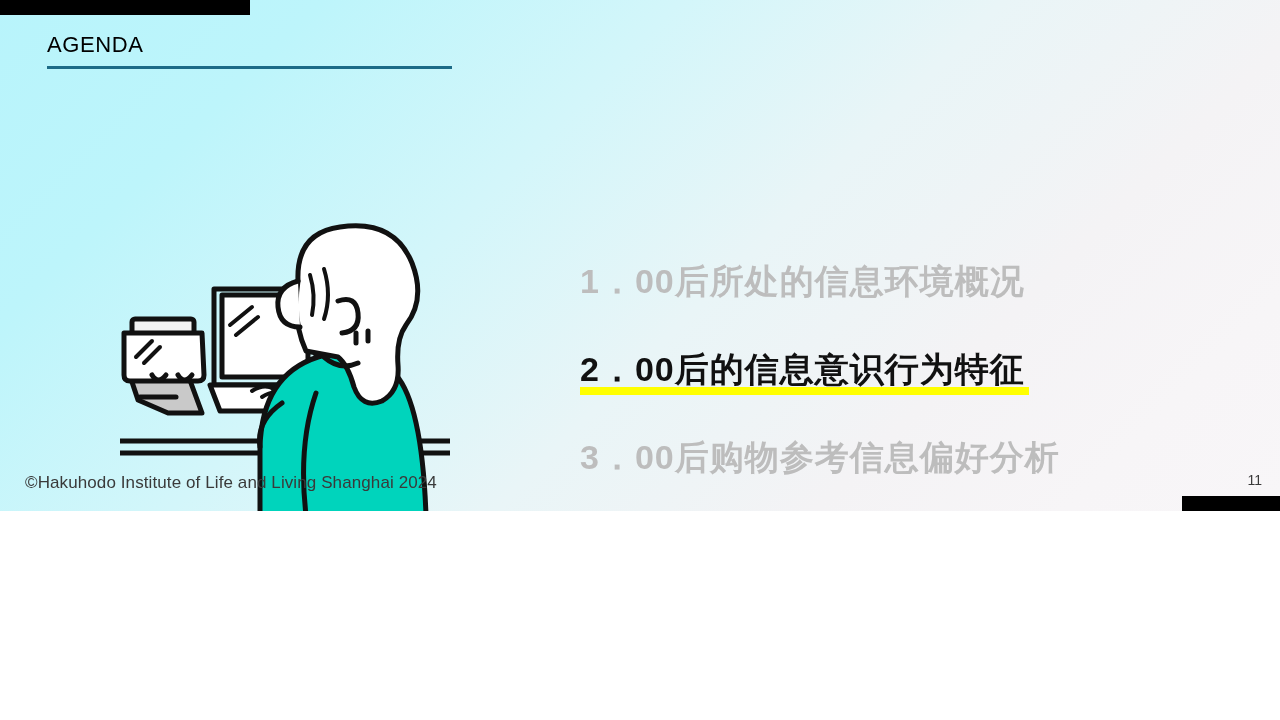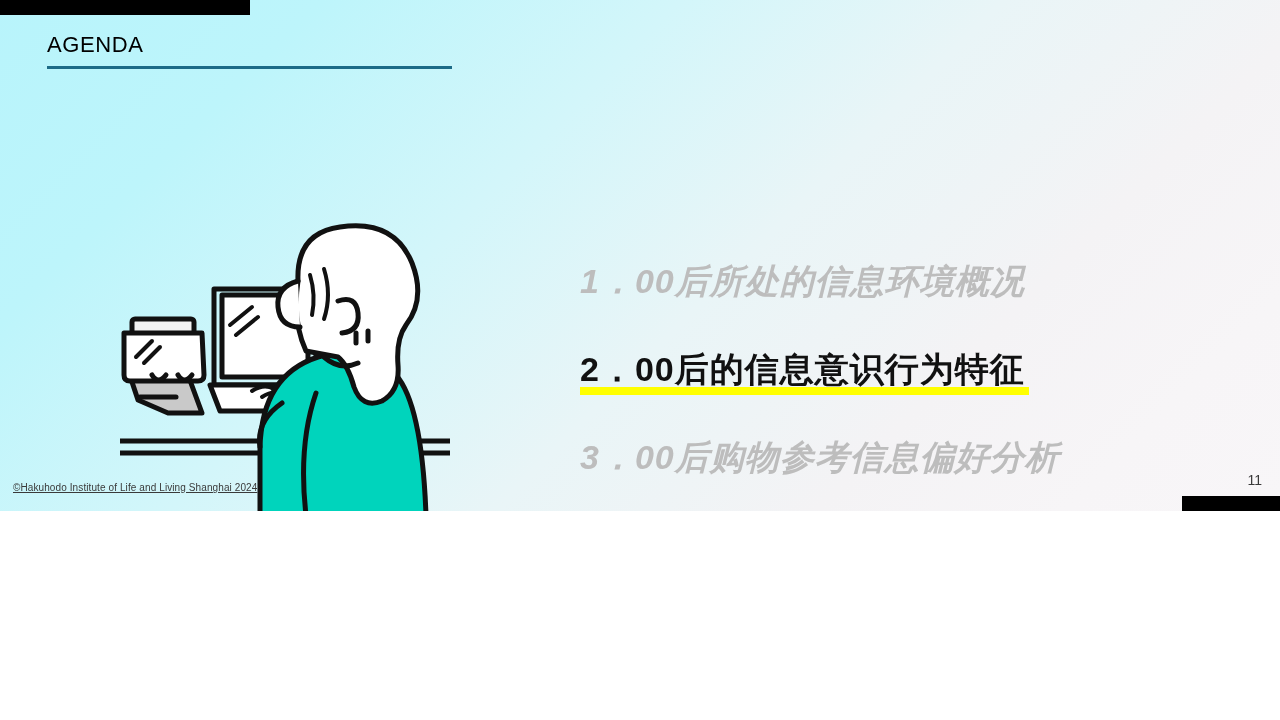--- a/index.html
+++ b/index.html
@@ -79,43 +79,42 @@
   .agenda-item {
     position: relative;
     font-size: 34px;
     font-weight: bold;
     line-height: 52px;
     white-space: nowrap;
     letter-spacing: 1px;
     margin-bottom: 36px;
   }
   .agenda-item:last-child { margin-bottom: 4px; }
-  .agenda-item.inactive { color: #bdbdbd; font-style: italic; }
+  .agenda-item.inactive { color: #bdbdbd; }
   .agenda-item.active { color: #111111; }
   .agenda-item.active .hl-text {
     position: relative;
     display: inline-block;
     background-image: linear-gradient(#ffff00, #ffff00);
     background-repeat: no-repeat;
     background-size: 100% 9px;
     background-position: 0 44px;
     padding-right: 4px;
     text-align: center;
   }
 
   
   .footer-copyright {
     position: absolute;
-    left: 13px;
+    left: 25px;
     bottom: 18px;
-    font-size: 10px;
+    font-size: 17px;
     color: #3a3a3a;
     letter-spacing: 0.1px;
     white-space: nowrap;
-    text-decoration: underline;
   }
   .page-number {
     position: absolute;
     right: 18px;
     bottom: 23px;
     font-size: 14px;
     color: #3a3a3a;
   }
 
   

